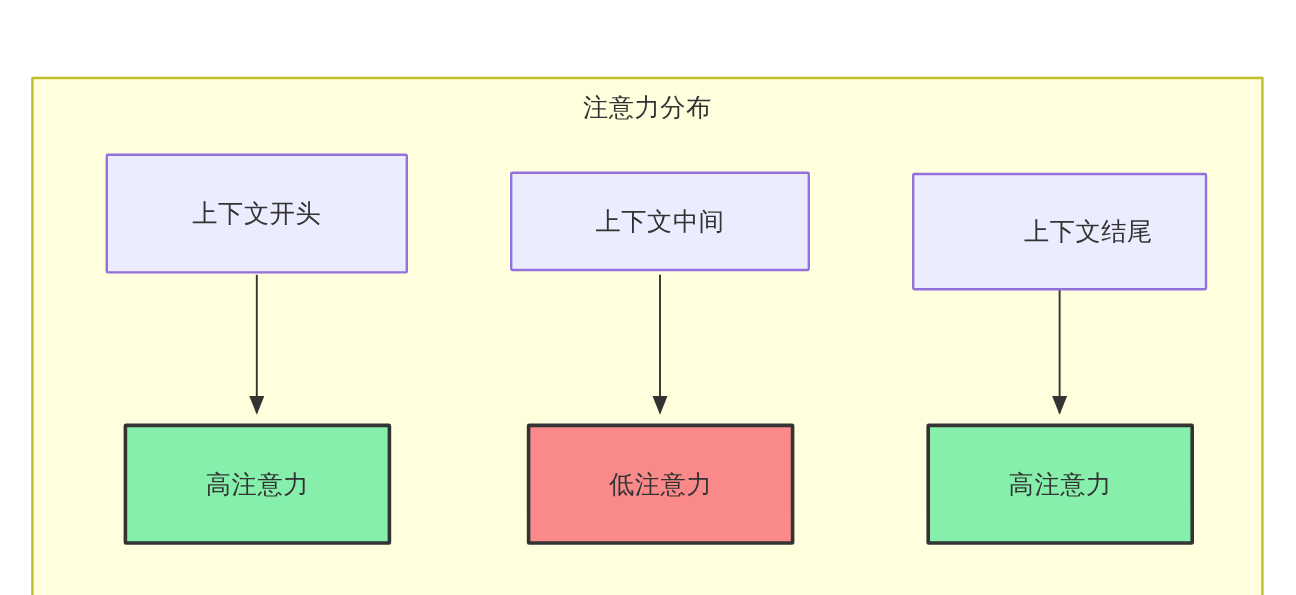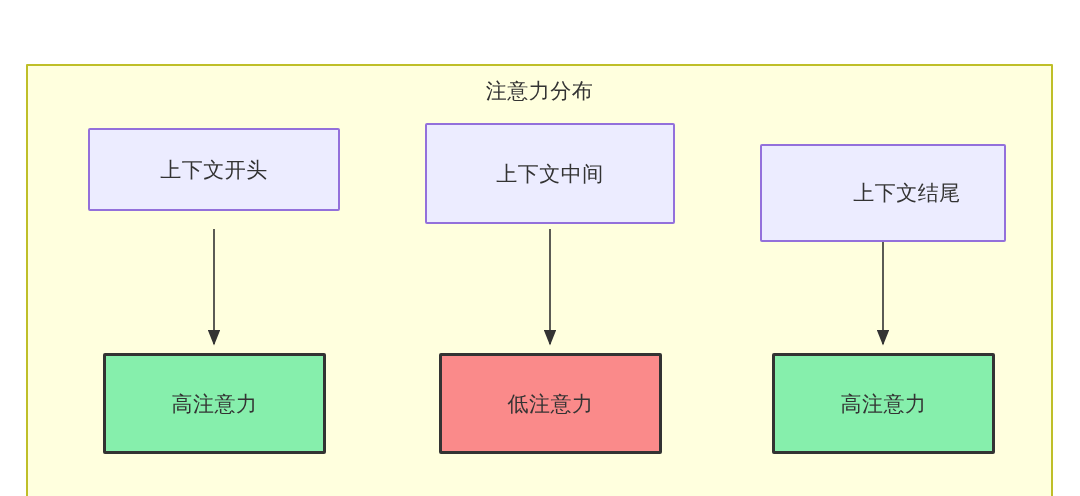--- a/index.html
+++ b/index.html
@@ -104,25 +104,25 @@
     <defs>
       <marker id="ah" markerWidth="10" markerHeight="8" refX="9" refY="4" orient="auto" markerUnits="strokeWidth">
         <path d="M0,0 L10,4 L0,8 z" fill="#333333"></path>
       </marker>
     </defs>
     <line x1="214" y1="193" x2="214" y2="308" stroke="#333333" stroke-width="1.6" marker-end="url(#ah)"></line>
     <line x1="550" y1="193" x2="550" y2="308" stroke="#333333" stroke-width="1.6" marker-end="url(#ah)"></line>
     <line x1="883" y1="193" x2="883" y2="308" stroke="#333333" stroke-width="1.6" marker-end="url(#ah)"></line>
   </svg>
 
-  <div class="node-top" style="left:88px; top:92px; width:252px; height:83px;">
+  <div class="node-top" style="left:88px; top:92px; width:252px; height:100px;">
     <span>上下文开头</span>
   </div>
 
-  <div class="node-top" style="left:425px; top:87px; width:250px; height:101px;">
+  <div class="node-top" style="left:425px; top:107px; width:250px; height:83px;">
     <span>上下文中间</span>
   </div>
 
   <div class="node-top" style="left:760px; top:108px; width:246px; height:98px;padding-left:48px;">
     <span>上下文结尾</span>
   </div>
 
   <div class="node-bottom fill-green" style="left:103px; top:317px; width:223px; height:101px;">
     <span>高注意力</span>
   </div>

